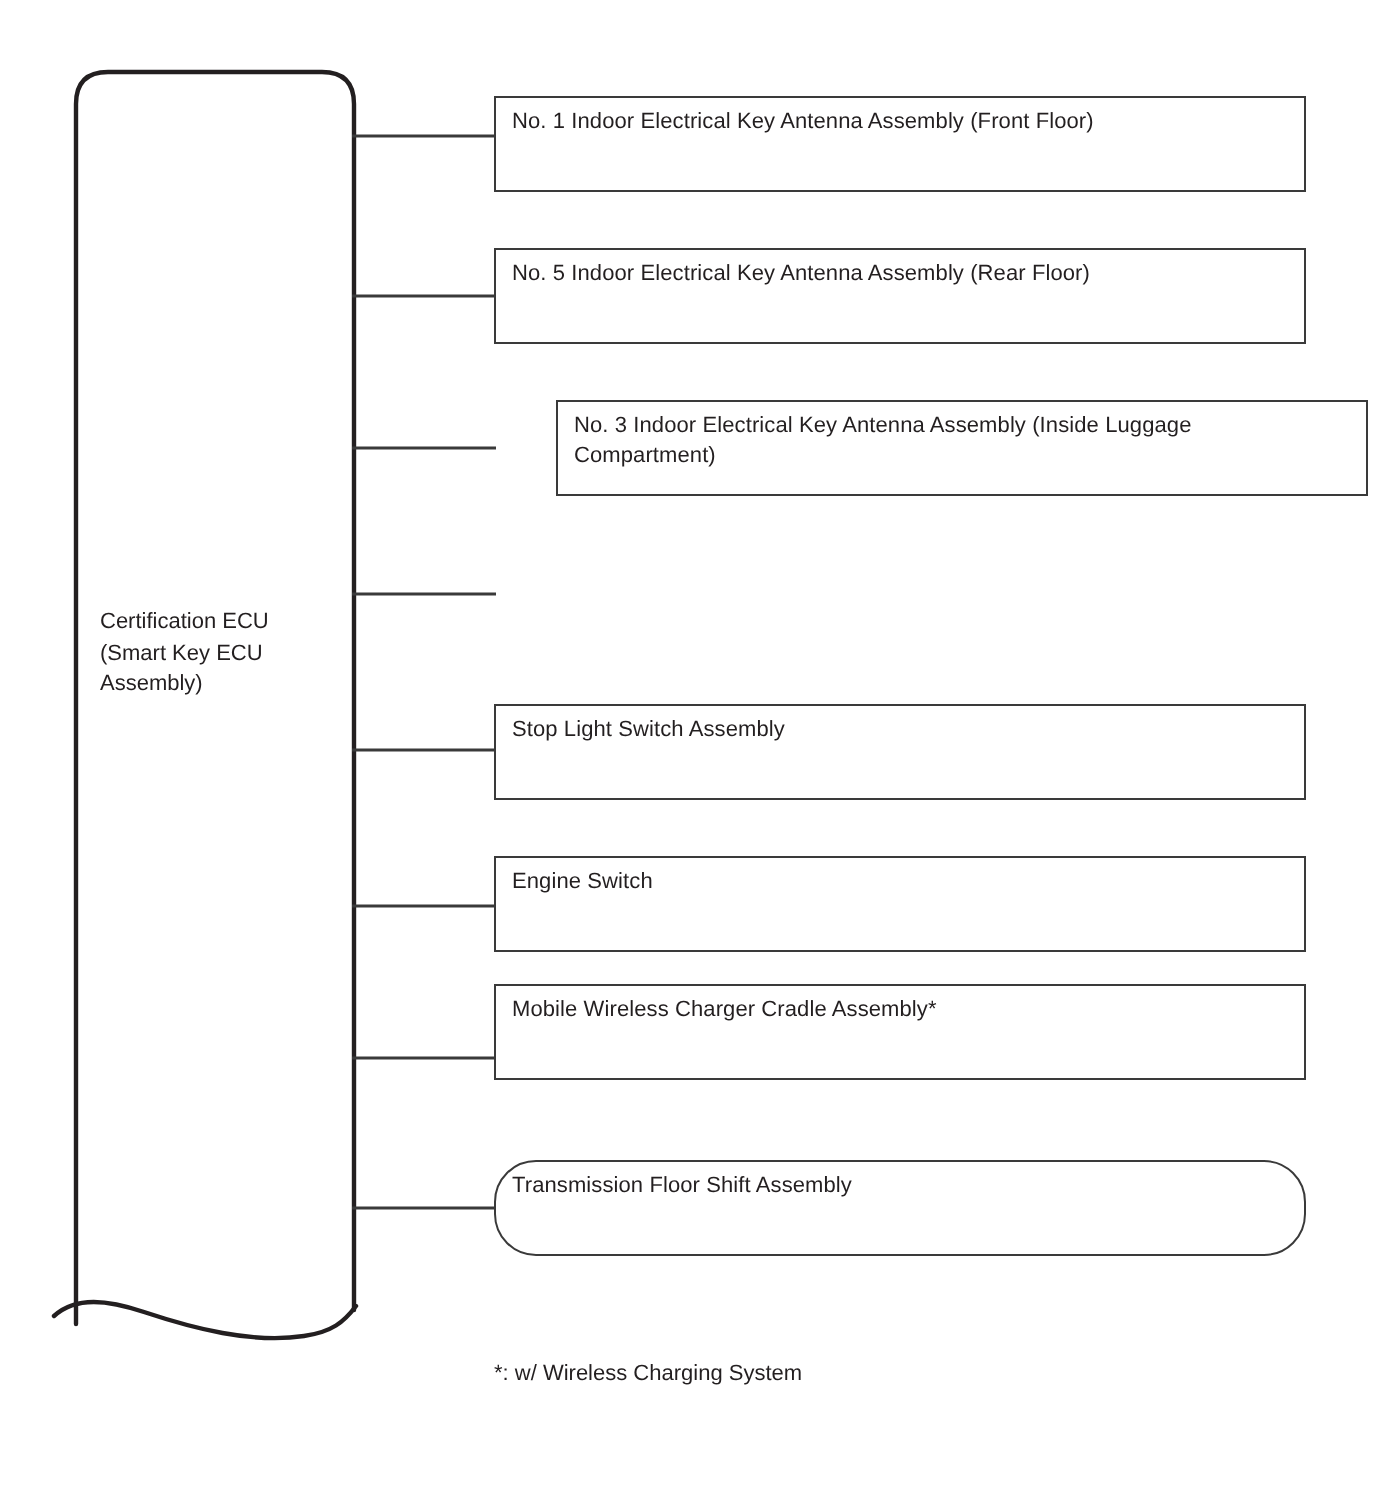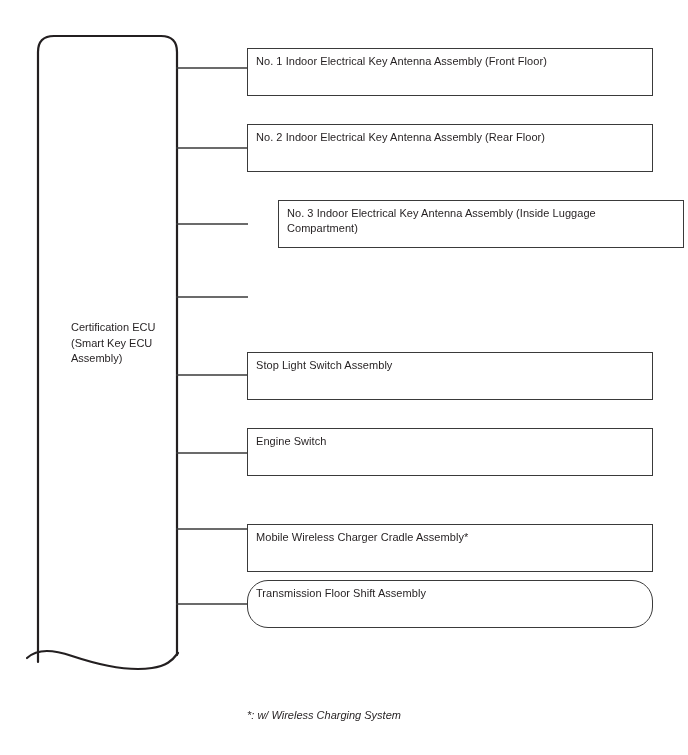--- a/index.html
+++ b/index.html
@@ -49,37 +49,35 @@
     font-size: 11px;
     line-height: 15px;
     color: #231f20;
     letter-spacing: 0.05px;
     white-space: pre-line;
   }
   
   #trunk-label {
     position: absolute;
     left: 50px;
-    top: 320px;
+    top: 304px;
     width: 120px;
     font-size: 11px;
     line-height: 15.5px;
     color: #231f20;
     white-space: pre-line;
-    margin-left: 21px;
   }
   
   #footnote {
     position: absolute;
     left: 247px;
-    top: 708px;
+    top: 680px;
     font-size: 11px;
     line-height: 15px;
     color: #231f20;
-    font-style: italic;
   }
 </style>
 </head>
 <body>
 
 <div id="diagram-root">
 
   <svg id="diagram-svg" viewBox="0 0 688 755" width="688" height="755" xmlns="http://www.w3.org/2000/svg">
 
     <path d="M 38 662
@@ -106,38 +104,38 @@
 
   <div id="trunk-label">Certification ECU
 (Smart Key ECU
 Assembly)</div>
 
   <div class="node-box" style="top:48px;">
     <div class="node-label">No. 1 Indoor Electrical Key Antenna Assembly (Front Floor)</div>
   </div>
 
   <div class="node-box" style="top:124px;">
-    <div class="node-label">No. 2 Indoor Electrical Key Antenna Assembly (Rear Floor)</div>
+    <div class="node-label">No. 5 Indoor Electrical Key Antenna Assembly (Rear Floor)</div>
   </div>
 
   <div class="node-box" style="top:200px;margin-left:31px;">
     <div class="node-label">No. 3 Indoor Electrical Key Antenna Assembly (Inside Luggage
 Compartment)</div>
   </div>
 
 
   <div class="node-box" style="top:428px;">
     <div class="node-label">Engine Switch</div>
   </div>
 
   <div class="node-box" style="top:352px;">
     <div class="node-label">Stop Light Switch Assembly</div>
   </div>
 
-  <div class="node-box" style="top:524px;">
+  <div class="node-box" style="top:492px;">
     <div class="node-label">Mobile Wireless Charger Cradle Assembly*</div>
   </div>
 
   <div class="node-box rounded" style="top:580px;">
     <div class="node-label">Transmission Floor Shift Assembly</div>
   </div>
 
   <div id="footnote">*: w/ Wireless Charging System</div>
 
 </div>

